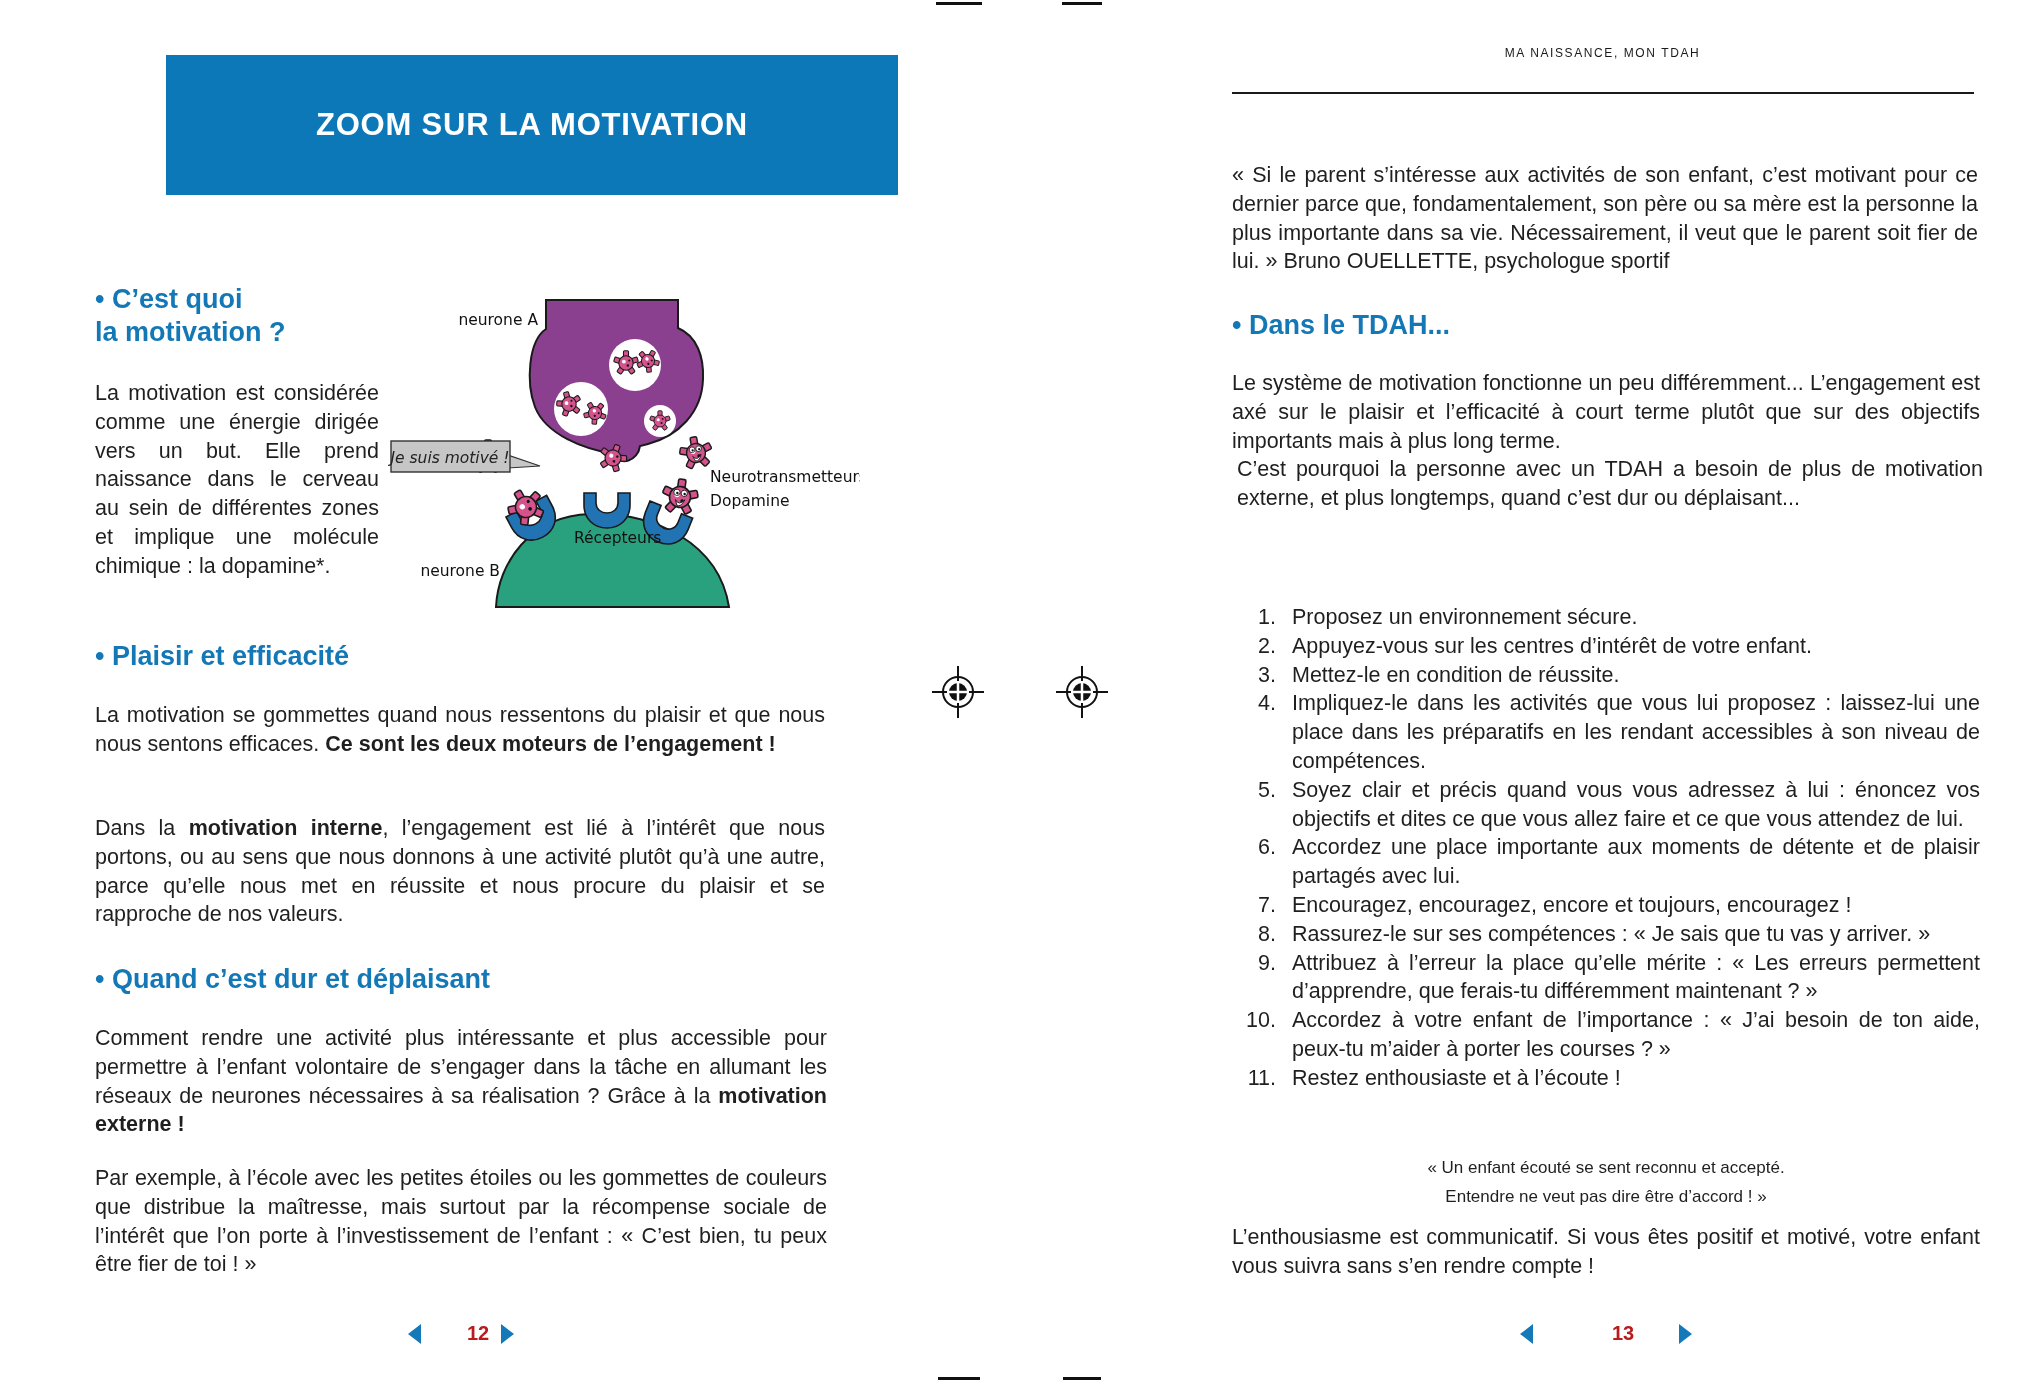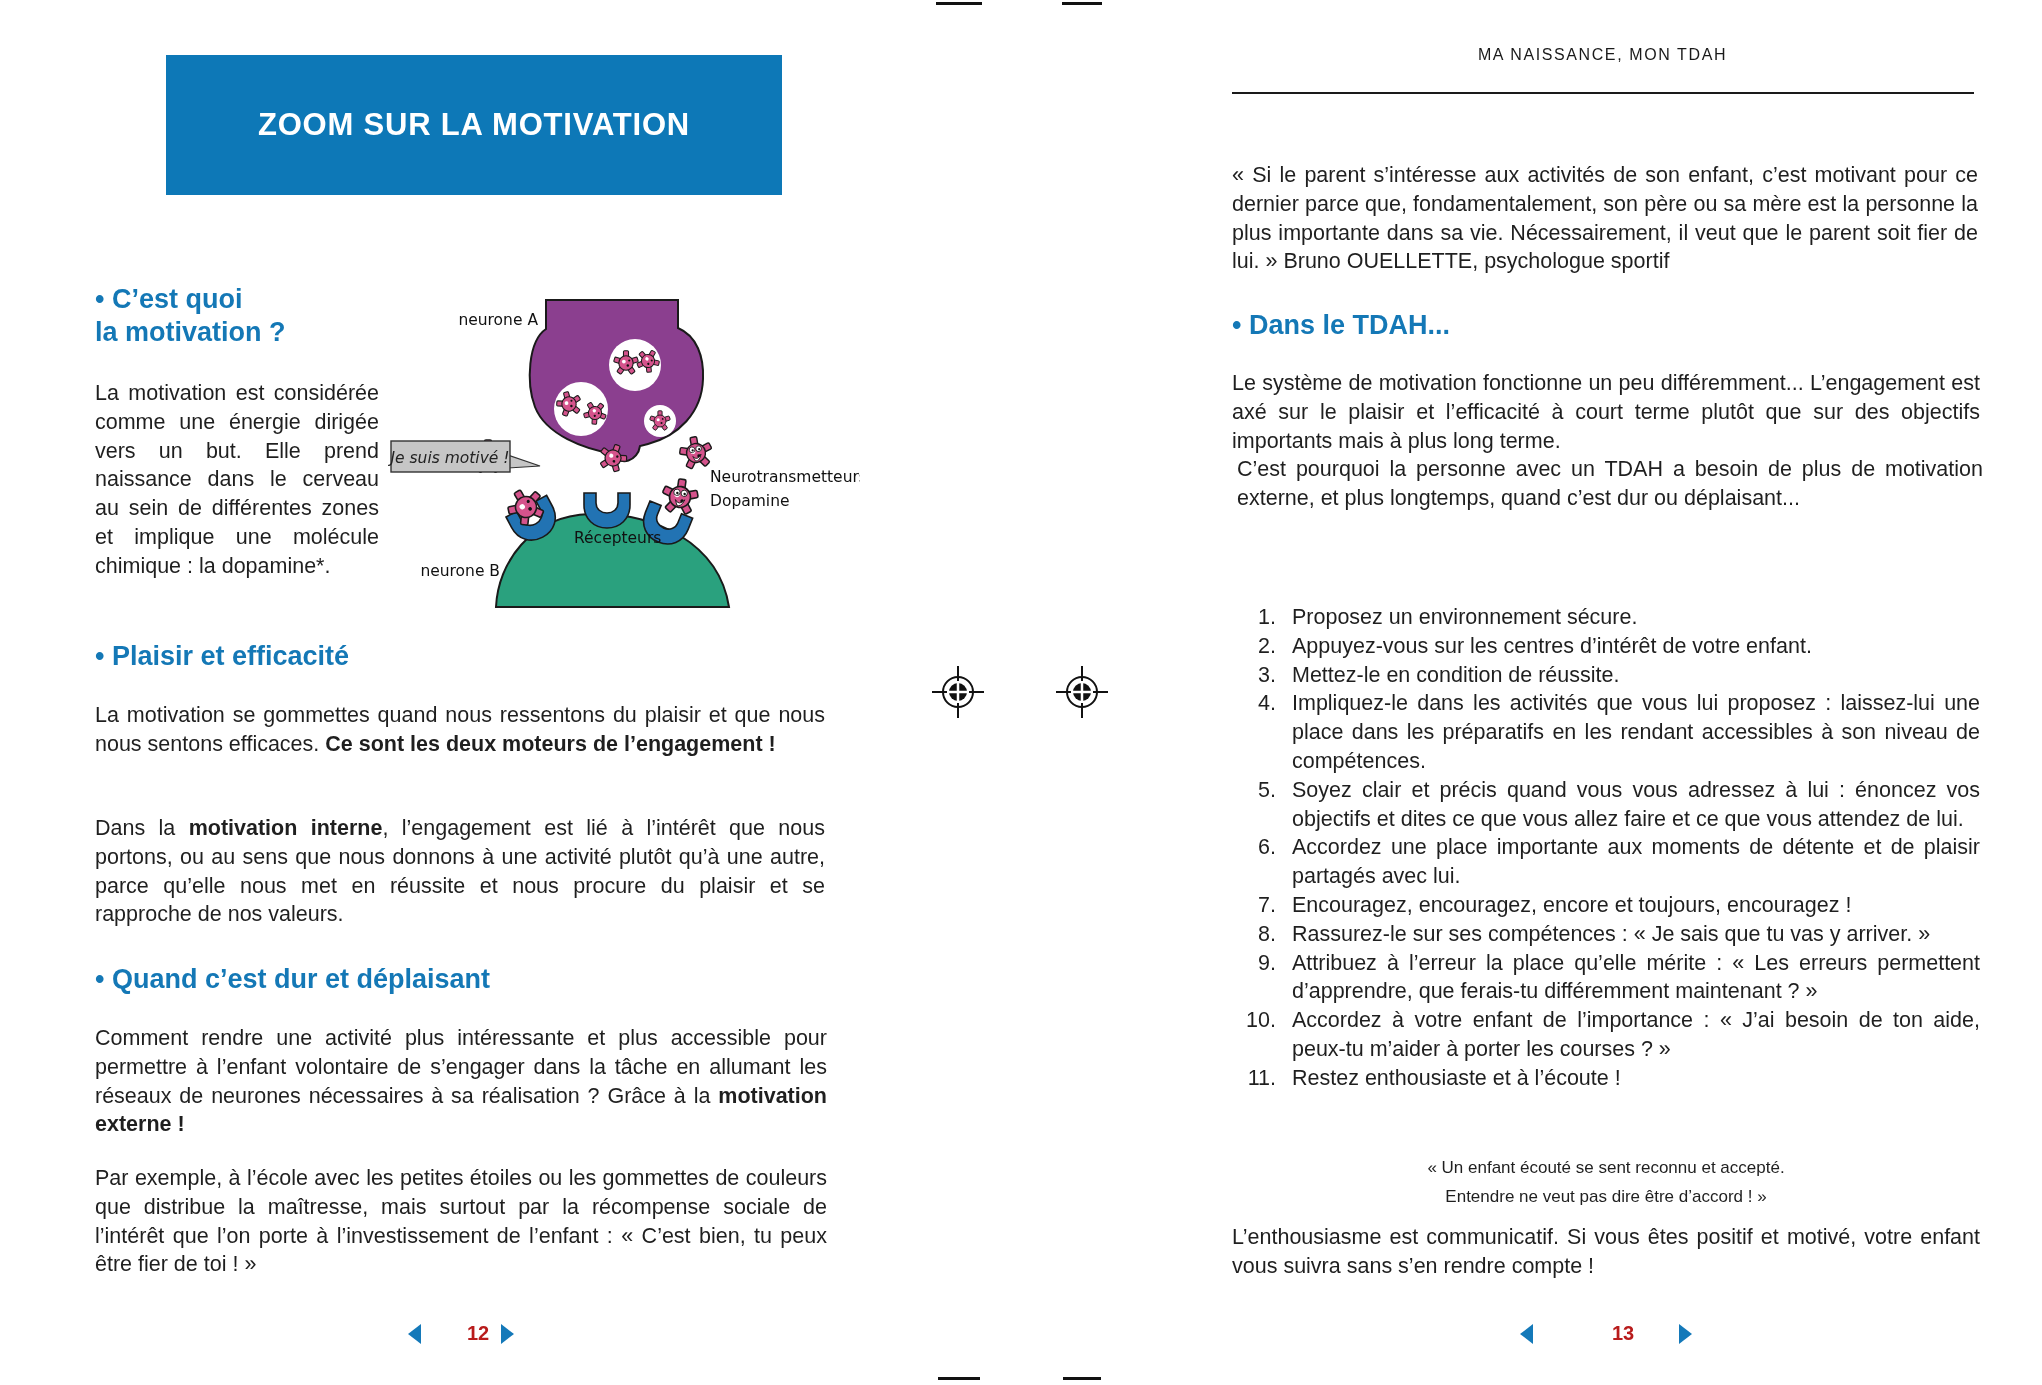--- a/index.html
+++ b/index.html
@@ -3,21 +3,21 @@
 <meta charset="utf-8">
 <style>
   html,body{margin:0;padding:0;background:#e8e8e8;}
   #canvas{
     position:relative;width:2042px;height:1385px;background:#ffffff;
     font-family:"Liberation Sans",sans-serif;color:#1f1f1f;overflow:hidden;
   }
   .abs{position:absolute;}
   
   .banner{
-    left:166px;top:55px;width:616px;height:140px;background:#0D78B7;
+    left:166px;top:55px;width:732px;height:140px;background:#0D78B7;
     display:flex;align-items:center;justify-content:center;
   }
   .banner-title{
     color:#ffffff;font-size:31px;font-weight:700;letter-spacing:.8px;
   }
   .sec-head{
     color:#1478B6;font-size:27px;font-weight:700;line-height:1.22;
     white-space:pre-line;
   }
   .body-p{
@@ -26,21 +26,21 @@
   .body-p b{font-weight:700;}
   .nav{
     display:flex;align-items:center;justify-content:center;gap:12px;
   }
   .tri{width:0;height:0;border-top:10px solid transparent;border-bottom:10px solid transparent;}
   .tri-left{border-right:13px solid #1479B9;}
   .tri-right{border-left:13px solid #1479B9;}
   .pg-num{font-size:20px;font-weight:700;color:#b91c1c;margin-left:34px;}
   
   .run-head{
-    text-align:center;font-size:16px;letter-spacing:1.6px;color:#1a1a1a;font-weight:500;
+    text-align:center;font-size:12px;letter-spacing:1.6px;color:#1a1a1a;font-weight:500;
   }
   .rule{height:0;border-top:2px solid #1a1a1a;}
   .qcenter{
     font-size:17px;line-height:29px;text-align:center;white-space:pre-line;margin:0;
   }
   ol.tips{list-style:none;margin:0;padding:0;font-size:21.5px;line-height:28.8px;}
   ol.tips li{display:flex;margin:0;}
   ol.tips .num{flex:0 0 44px;text-align:right;padding-right:16px;}
   ol.tips .txt{flex:1;text-align:justify;}
   

